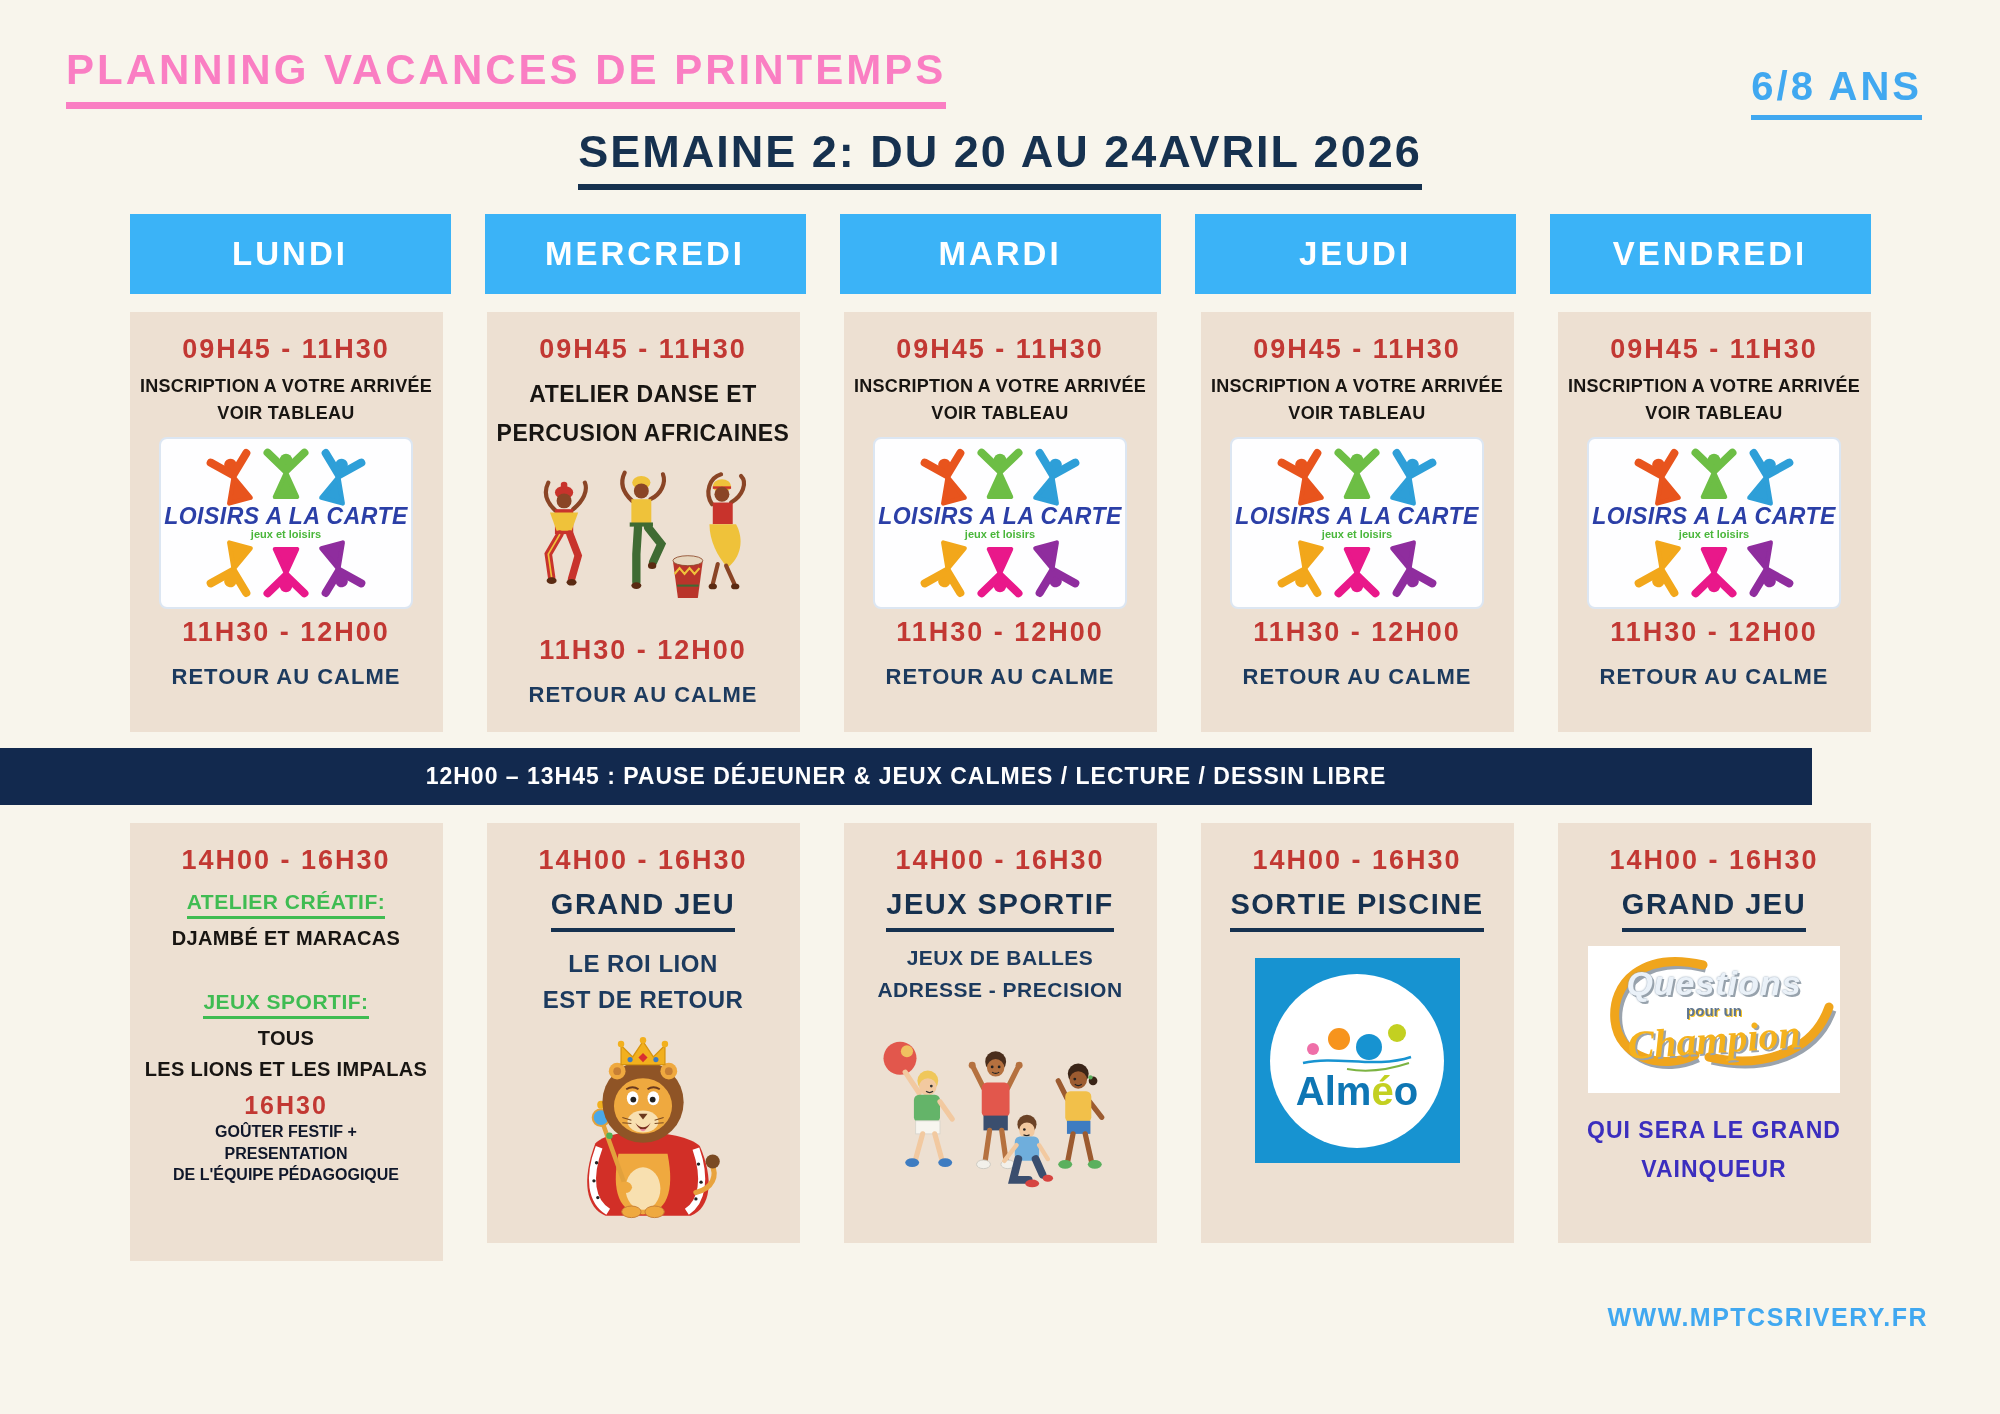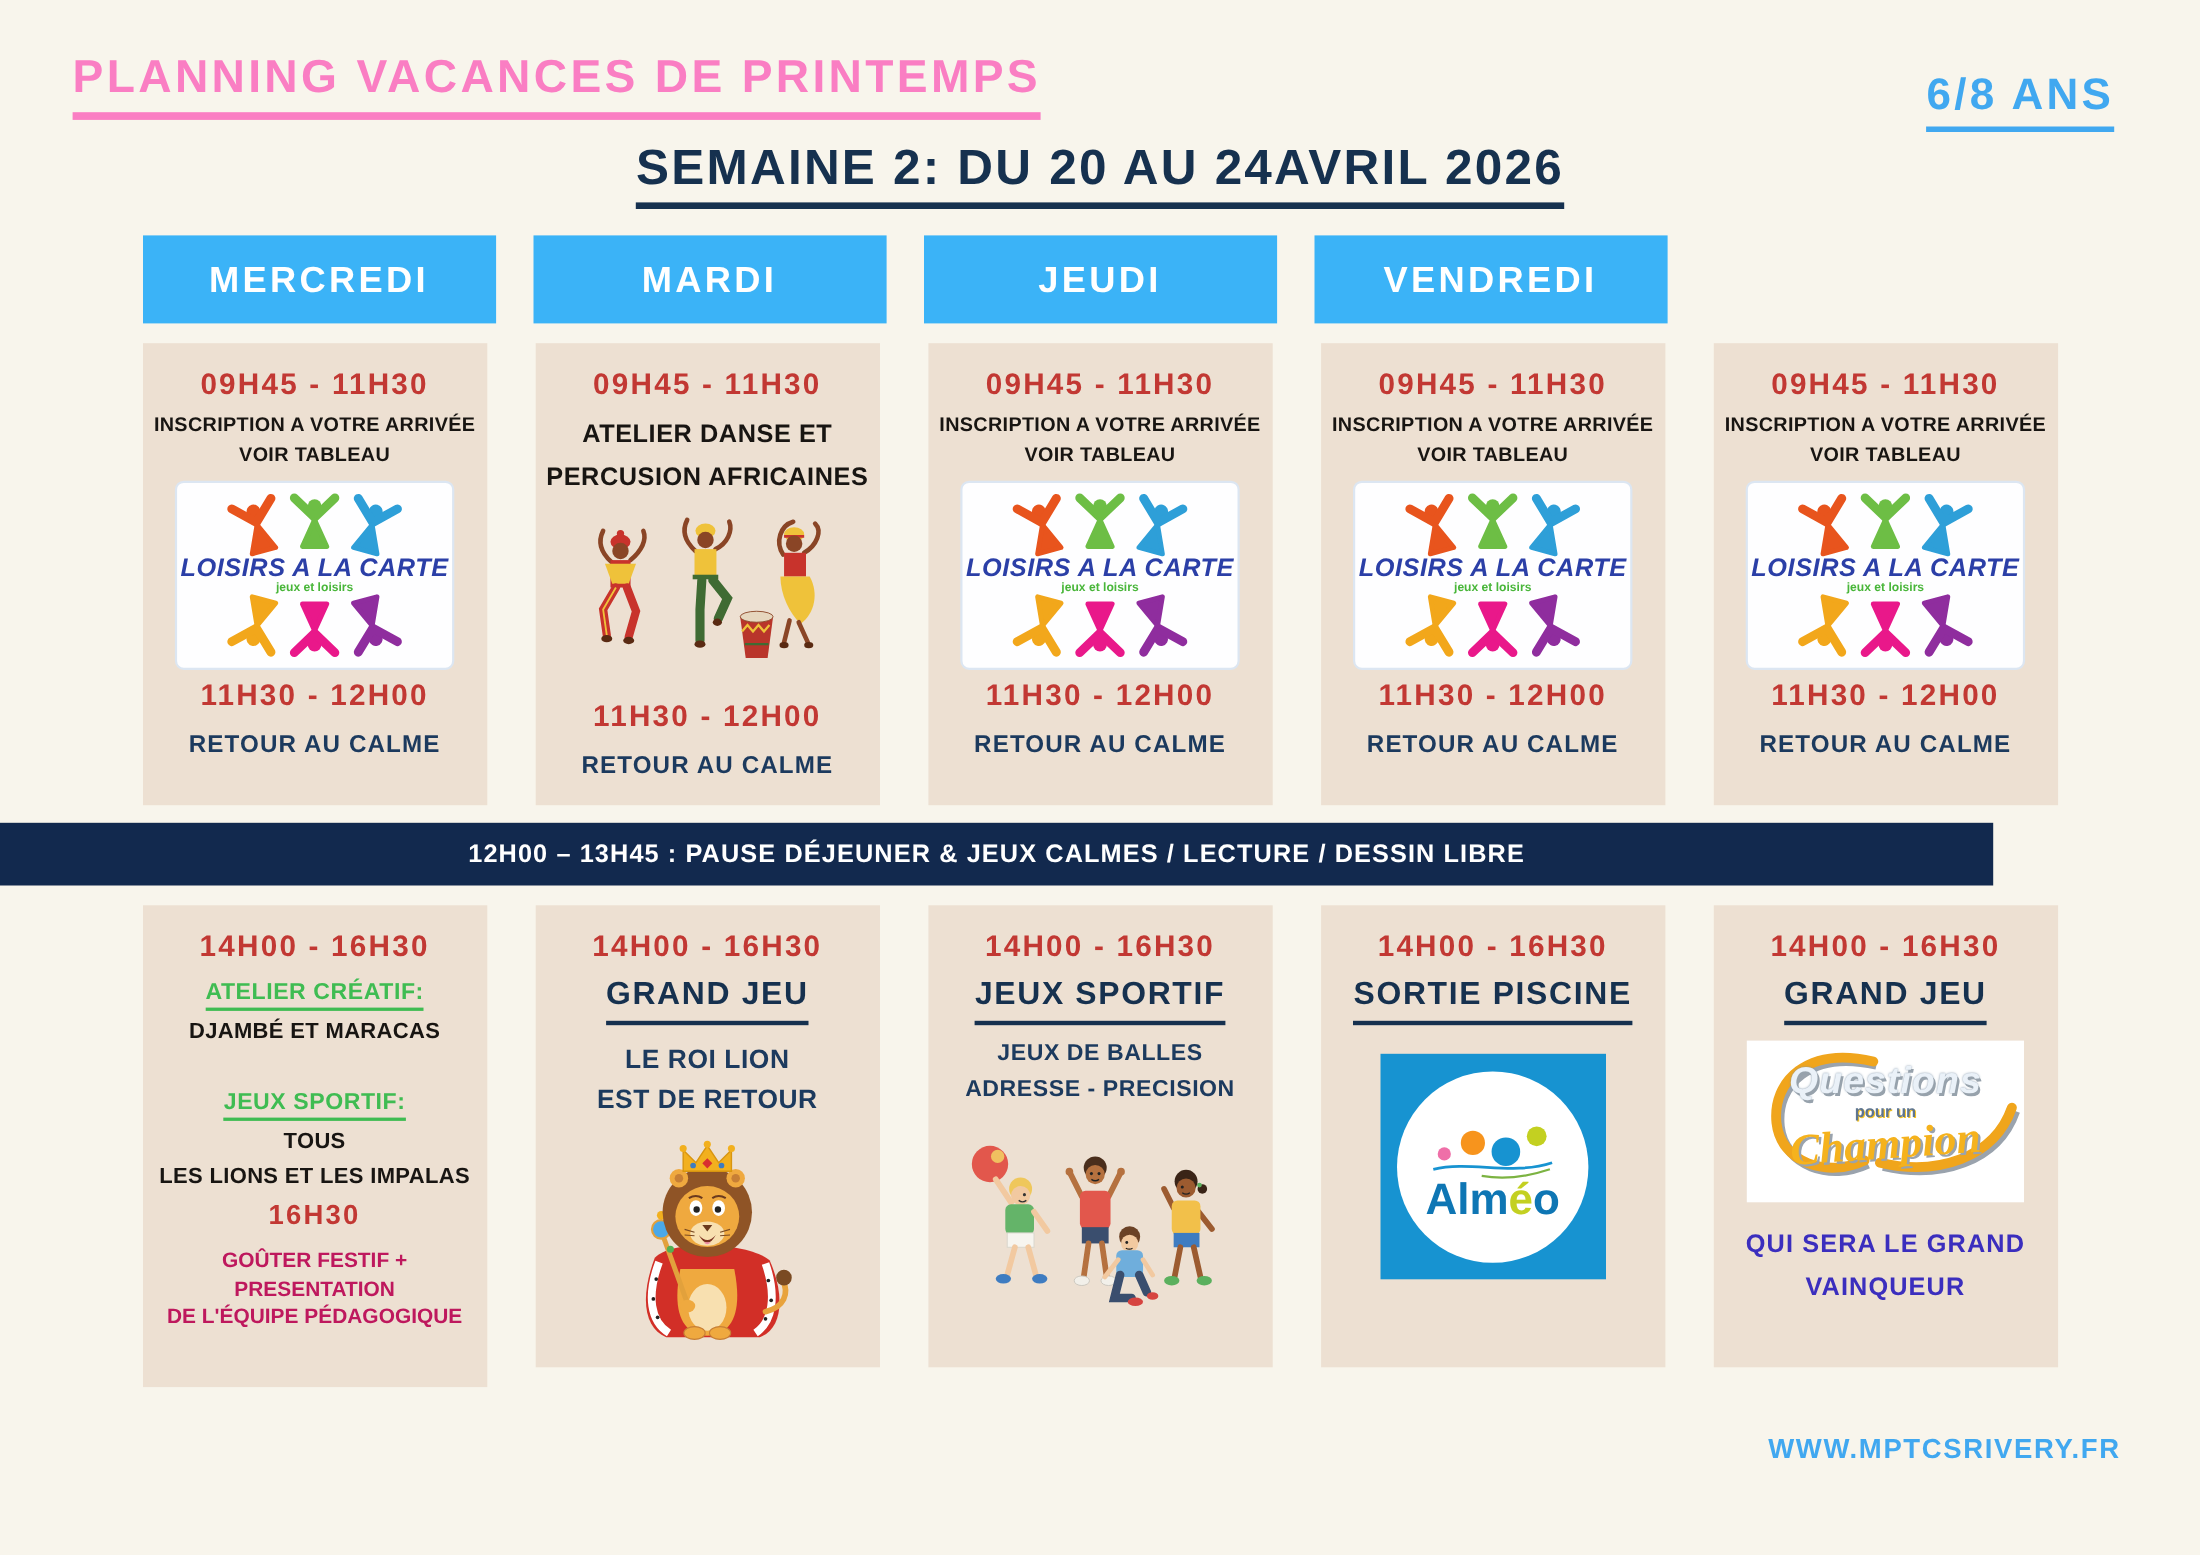--- a/index.html
+++ b/index.html
@@ -27,21 +27,21 @@
   .time{font-size:27px;font-weight:bold;letter-spacing:2px;color:#C23833;margin-top:8px;}
   .desc{font-size:18px;font-weight:bold;letter-spacing:.3px;color:#181512;margin-top:8px;line-height:1.5;}
   .mtitle{font-size:23px;font-weight:bold;letter-spacing:.5px;color:#181512;margin-top:10px;line-height:1.7;}
   .calm{font-size:22px;font-weight:bold;letter-spacing:1px;color:#1C3A5E;margin-top:16px;}
   .heading{display:inline-block;font-size:29px;font-weight:bold;letter-spacing:1.5px;color:#16314F;
     border-bottom:4px solid #16314F;padding-bottom:7px;margin-top:12px;}
   .subhead{display:inline-block;font-size:21px;font-weight:bold;letter-spacing:.5px;color:#3FBC52;
     border-bottom:3px solid #3FBC52;padding-bottom:2px;margin-top:14px;}
   .item{font-size:20px;font-weight:bold;color:#181512;margin-top:8px;letter-spacing:.3px;}
   .time2{font-size:25px;font-weight:bold;letter-spacing:2px;color:#C23833;margin-top:10px;}
-  .note{font-size:19px;font-weight:bold;color:#be185d;line-height:1.35;margin-top:14px;}
+  .note{font-size:16px;font-weight:bold;color:#0f172a;line-height:1.35;margin-top:1px;}
   .navy-lines{font-size:24px;font-weight:bold;color:#1C3A5E;letter-spacing:.5px;line-height:1.5;margin-top:14px;}
   .indigo-lines{font-size:23px;font-weight:bold;color:#3B2EBE;letter-spacing:1px;line-height:1.7;margin-top:18px;}
   
   .banner{margin-top:16px;width:1812px;height:57px;background:#12294E;color:#FFFFFF;
     display:flex;align-items:center;justify-content:center;font-size:23px;font-weight:bold;letter-spacing:1px;}
   
   .footer{text-align:right;padding:34px 72px 0 0;}
   .footer .f1{font-size:25px;font-weight:bold;letter-spacing:.5px;color:#16314F;}
   .footer .f2{font-size:25px;font-weight:bold;letter-spacing:1.5px;color:#41A8F0;margin-top:8px;}
   
@@ -89,20 +89,21 @@
 
   <div class="top-row">
     <div class="title">PLANNING VACANCES DE PRINTEMPS</div>
     <div class="age">6/8 ANS</div>
   </div>
   <div class="subtitle-wrap">
     <span class="subtitle">SEMAINE 2: DU 20 AU 24AVRIL 2026</span>
   </div>
 
   <div class="row headers">
+    <div class="day-header">LUNDI</div>
     <div class="day-header">MERCREDI</div>
     <div class="day-header">MARDI</div>
     <div class="day-header">JEUDI</div>
     <div class="day-header">VENDREDI</div>
   </div>
 
   <div class="row cards">
 
     <div class="card">
       <div class="time">09H45 - 11H30</div>

